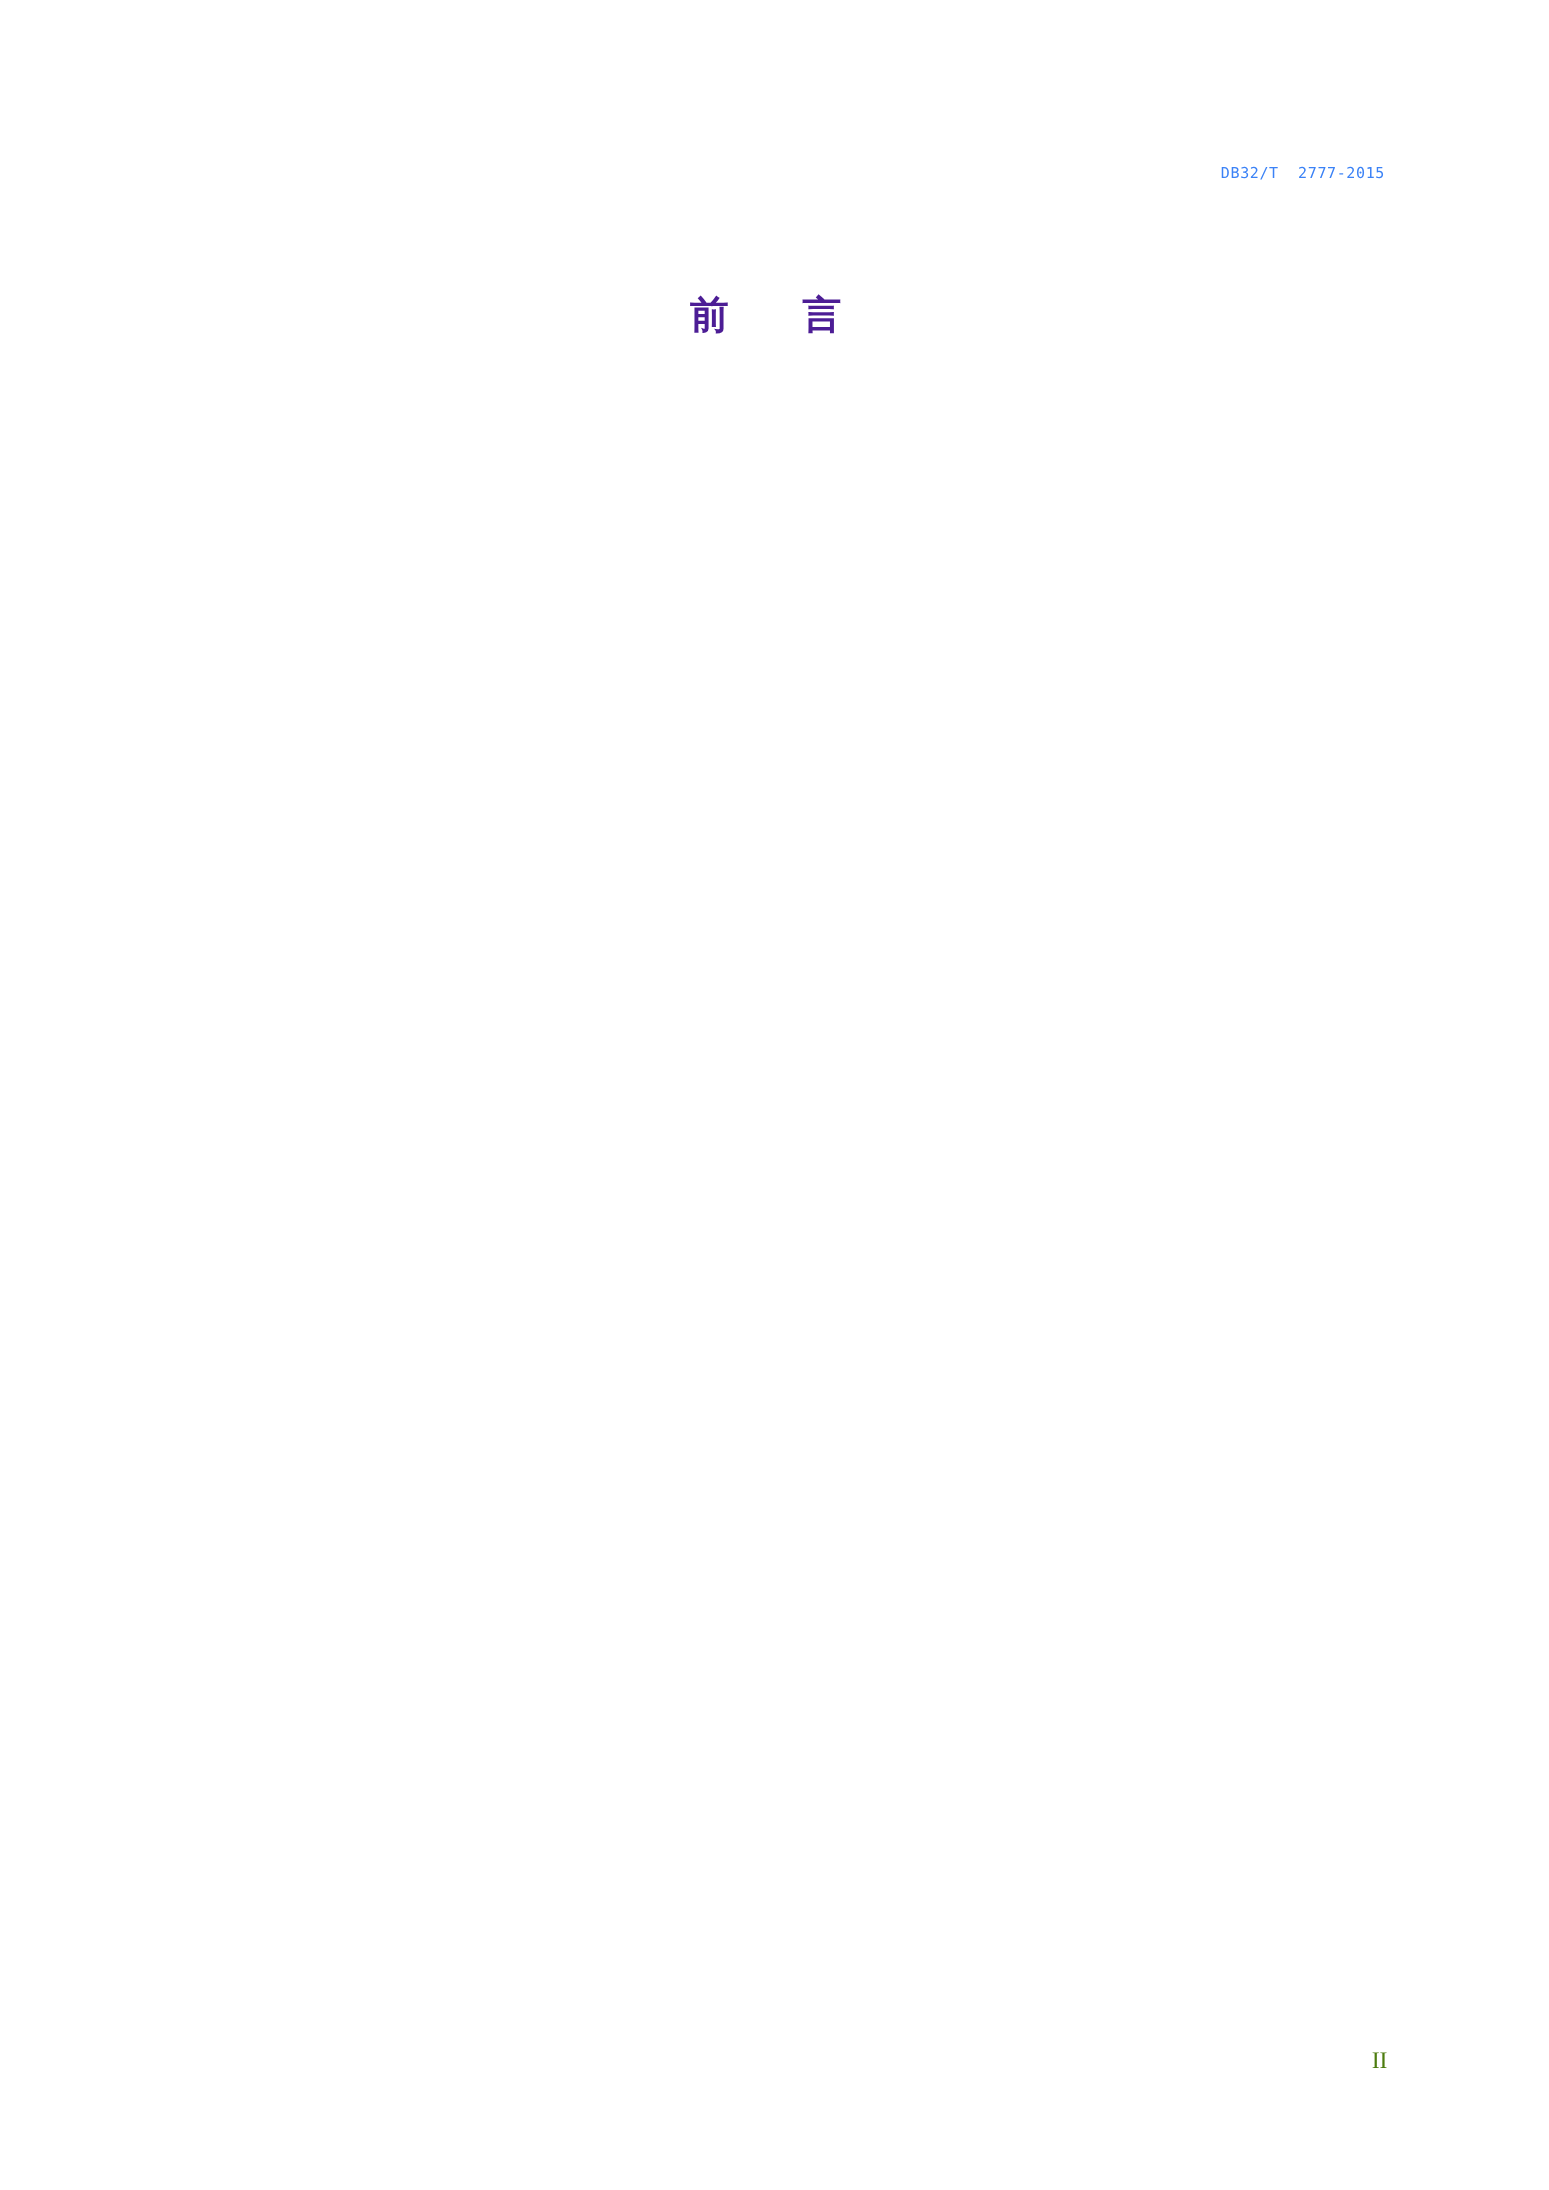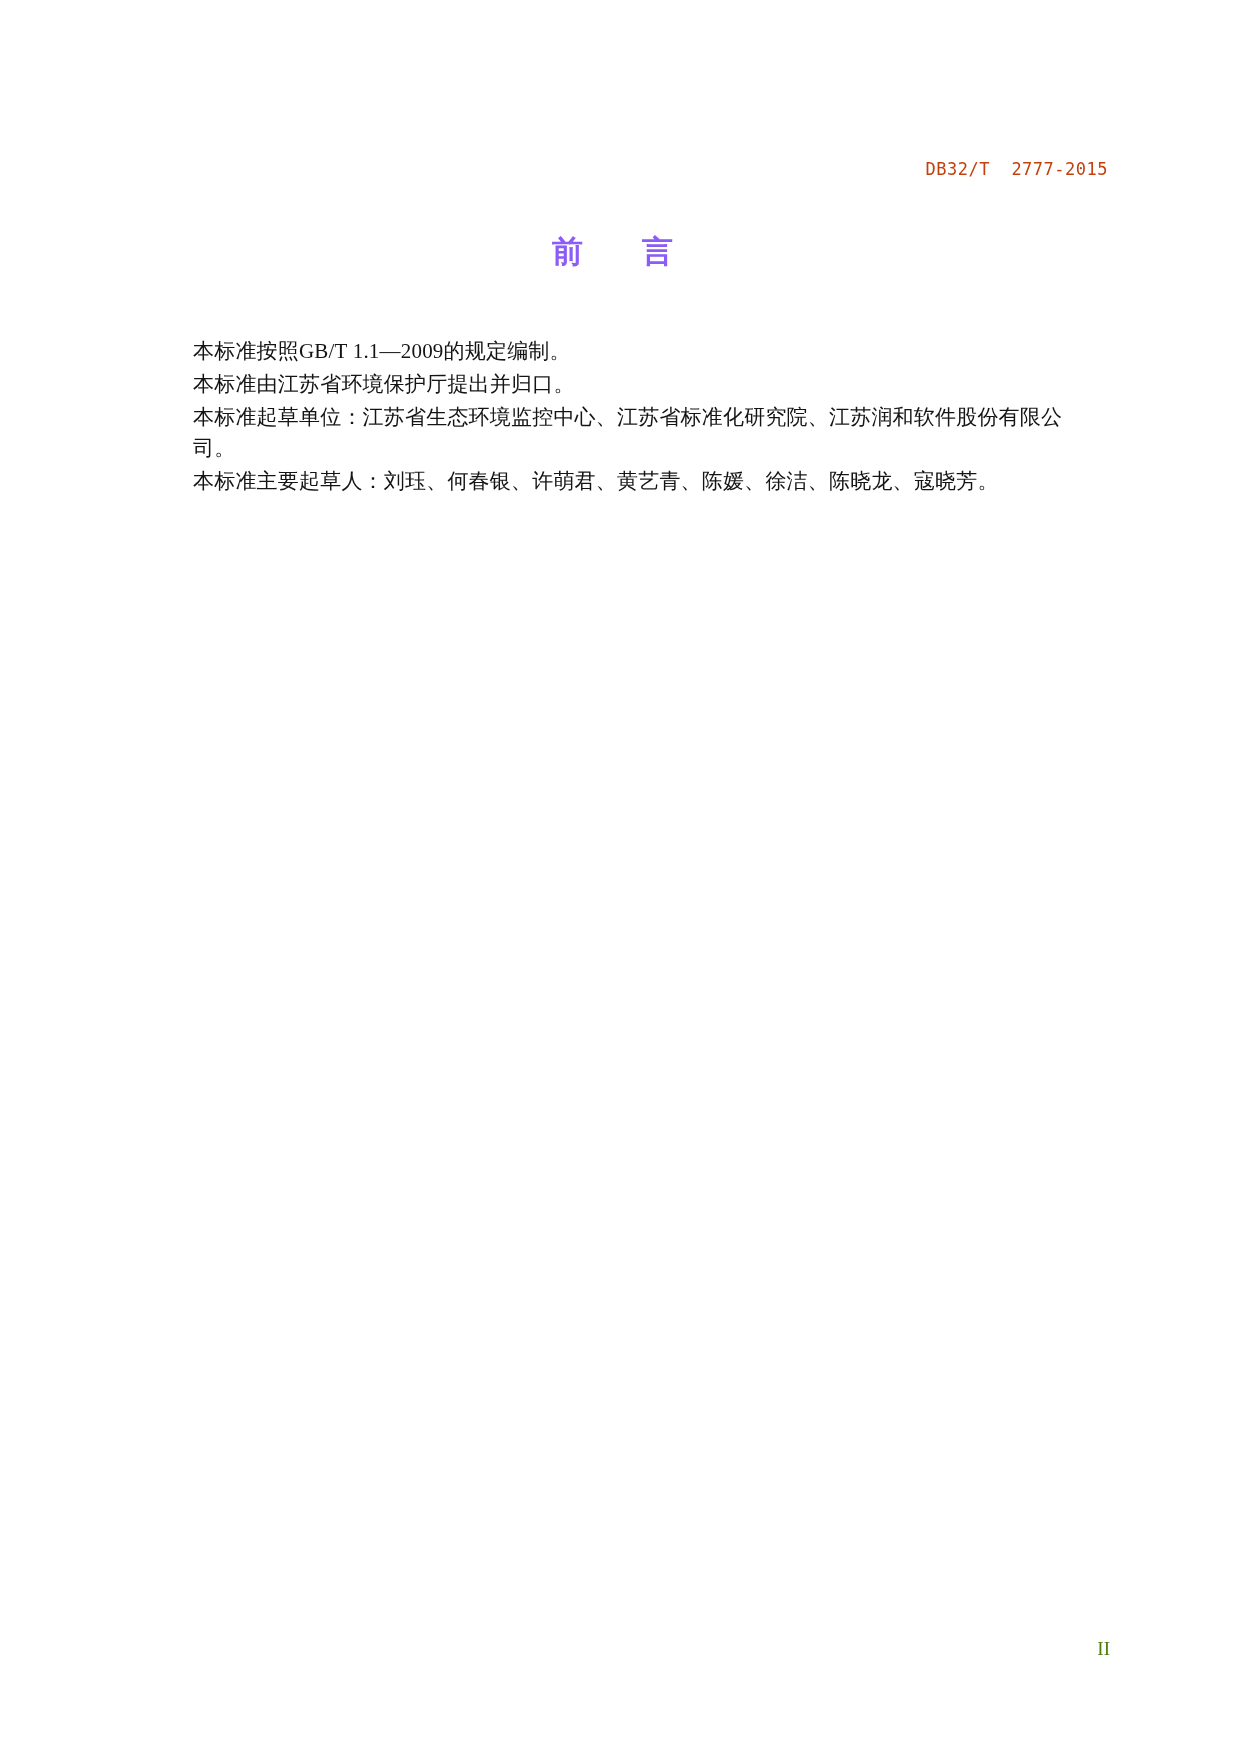--- a/index.html
+++ b/index.html
@@ -18,37 +18,36 @@
     margin: 0 auto;
     background: #ffffff;
     overflow: hidden;
   }
   
   .std-number {
     position: absolute;
     top: 131px;
     right: 131px;
     font-family: "DejaVu Sans Mono", "Liberation Mono", monospace;
-    font-size: 17px;
+    font-size: 12px;
     letter-spacing: 0.5px;
-    color: #c2410c;
+    color: #3b82f6;
     white-space: pre;
-    margin-top: 28px;
   }
   
   .doc-title {
     position: absolute;
     top: 231px;
     left: 0;
     width: 100%;
     text-align: center;
     font-size: 31px;
     font-weight: bold;
     letter-spacing: 14px;
-    color: #8b5cf6;
+    color: #4c1d95;
     font-family: "Liberation Serif", "DejaVu Serif", serif;
   }
   
   .body-block {
     position: absolute;
     top: 336px;
     left: 193px;
     width: 884px;
   }
   .para {
@@ -74,22 +73,16 @@
 </style>
 </head>
 <body>
 
 <div class="page">
 
   <div class="std-number">DB32/T  2777-2015</div>
 
   <div class="doc-title">前　言</div>
 
-  <div class="body-block">
-    <p class="para">本标准按照GB/T 1.1—2009的规定编制。</p>
-    <p class="para">本标准由江苏省环境保护厅提出并归口。</p>
-    <p class="para">本标准起草单位：江苏省生态环境监控中心、江苏省标准化研究院、江苏润和软件股份有限公司。</p>
-    <p class="para last">本标准主要起草人：刘珏、何春银、许萌君、黄艺青、陈媛、徐洁、陈晓龙、寇晓芳。</p>
-  </div>
 
   <div class="page-number">II</div>
 
 </div>
 
 </body></html>

